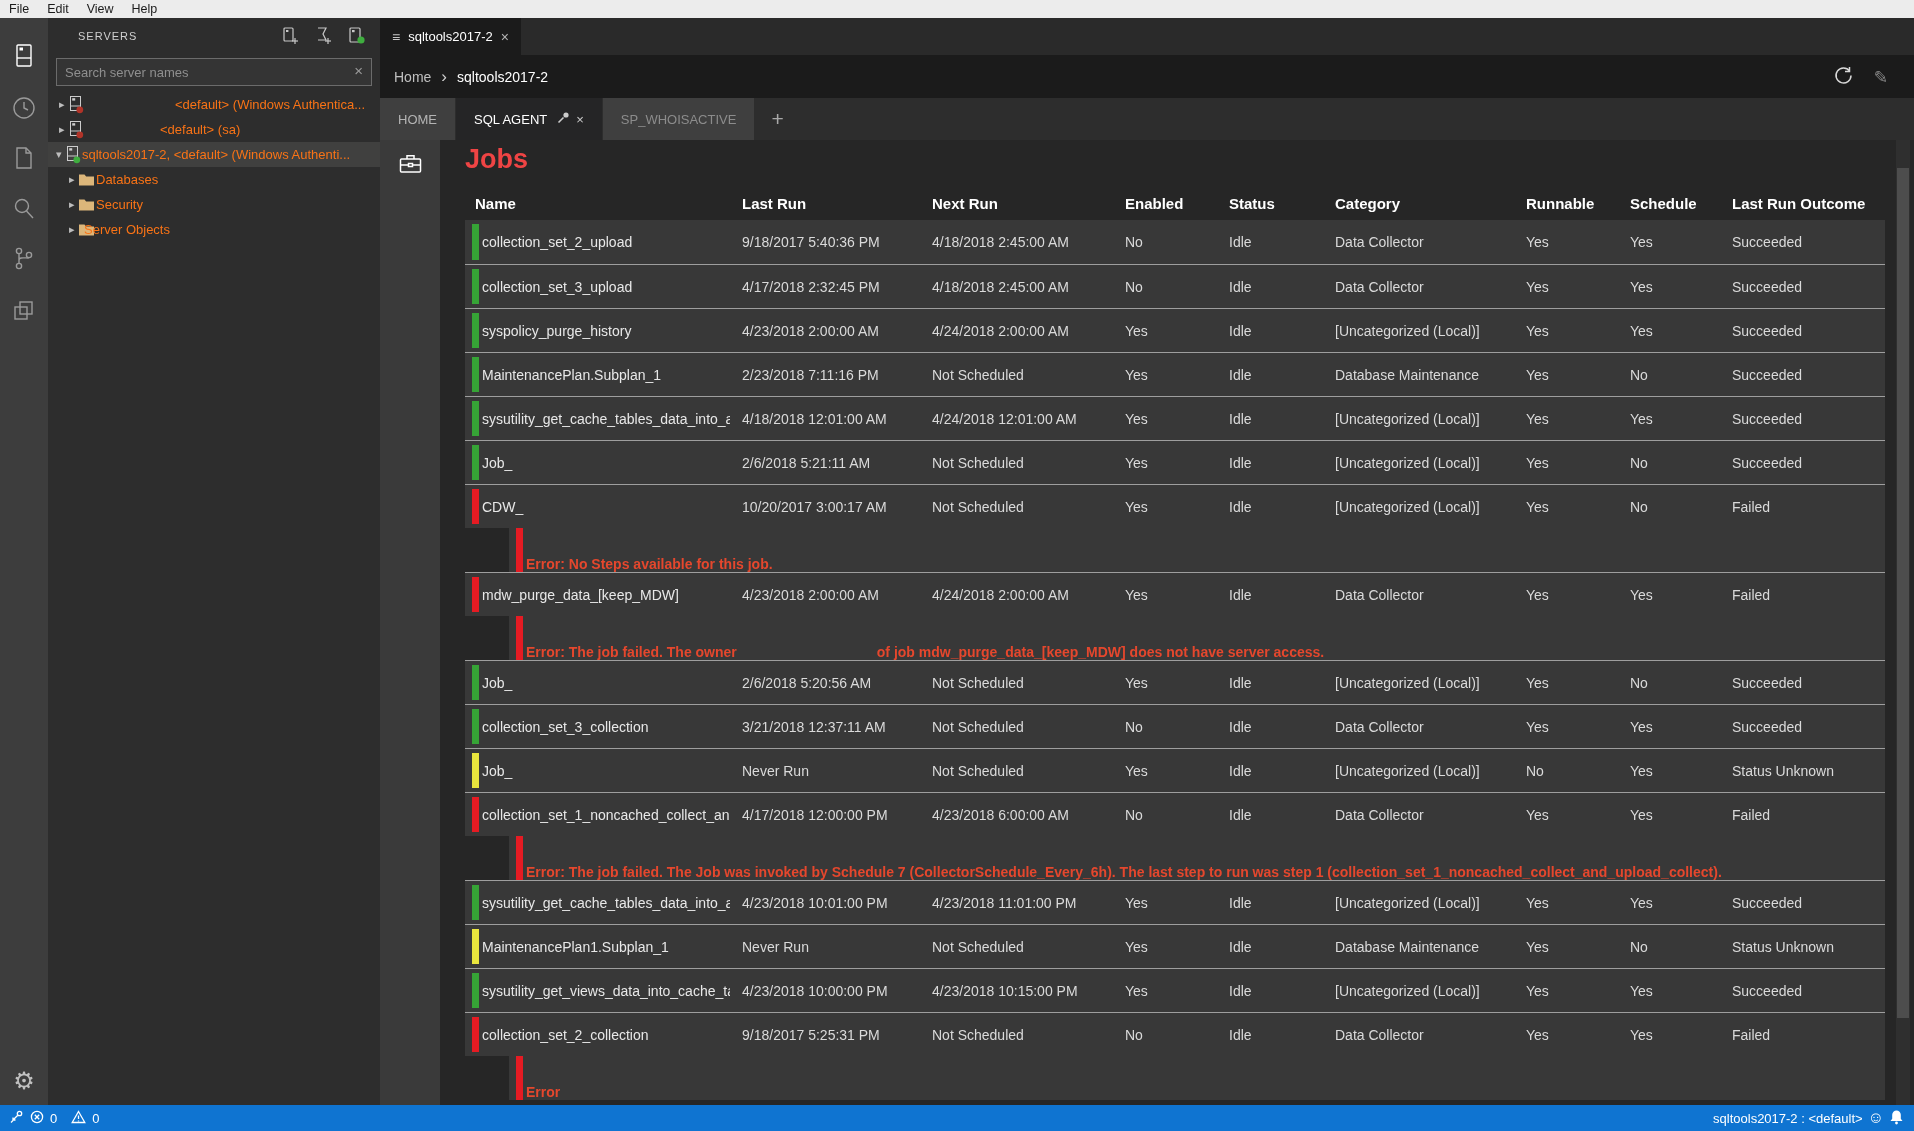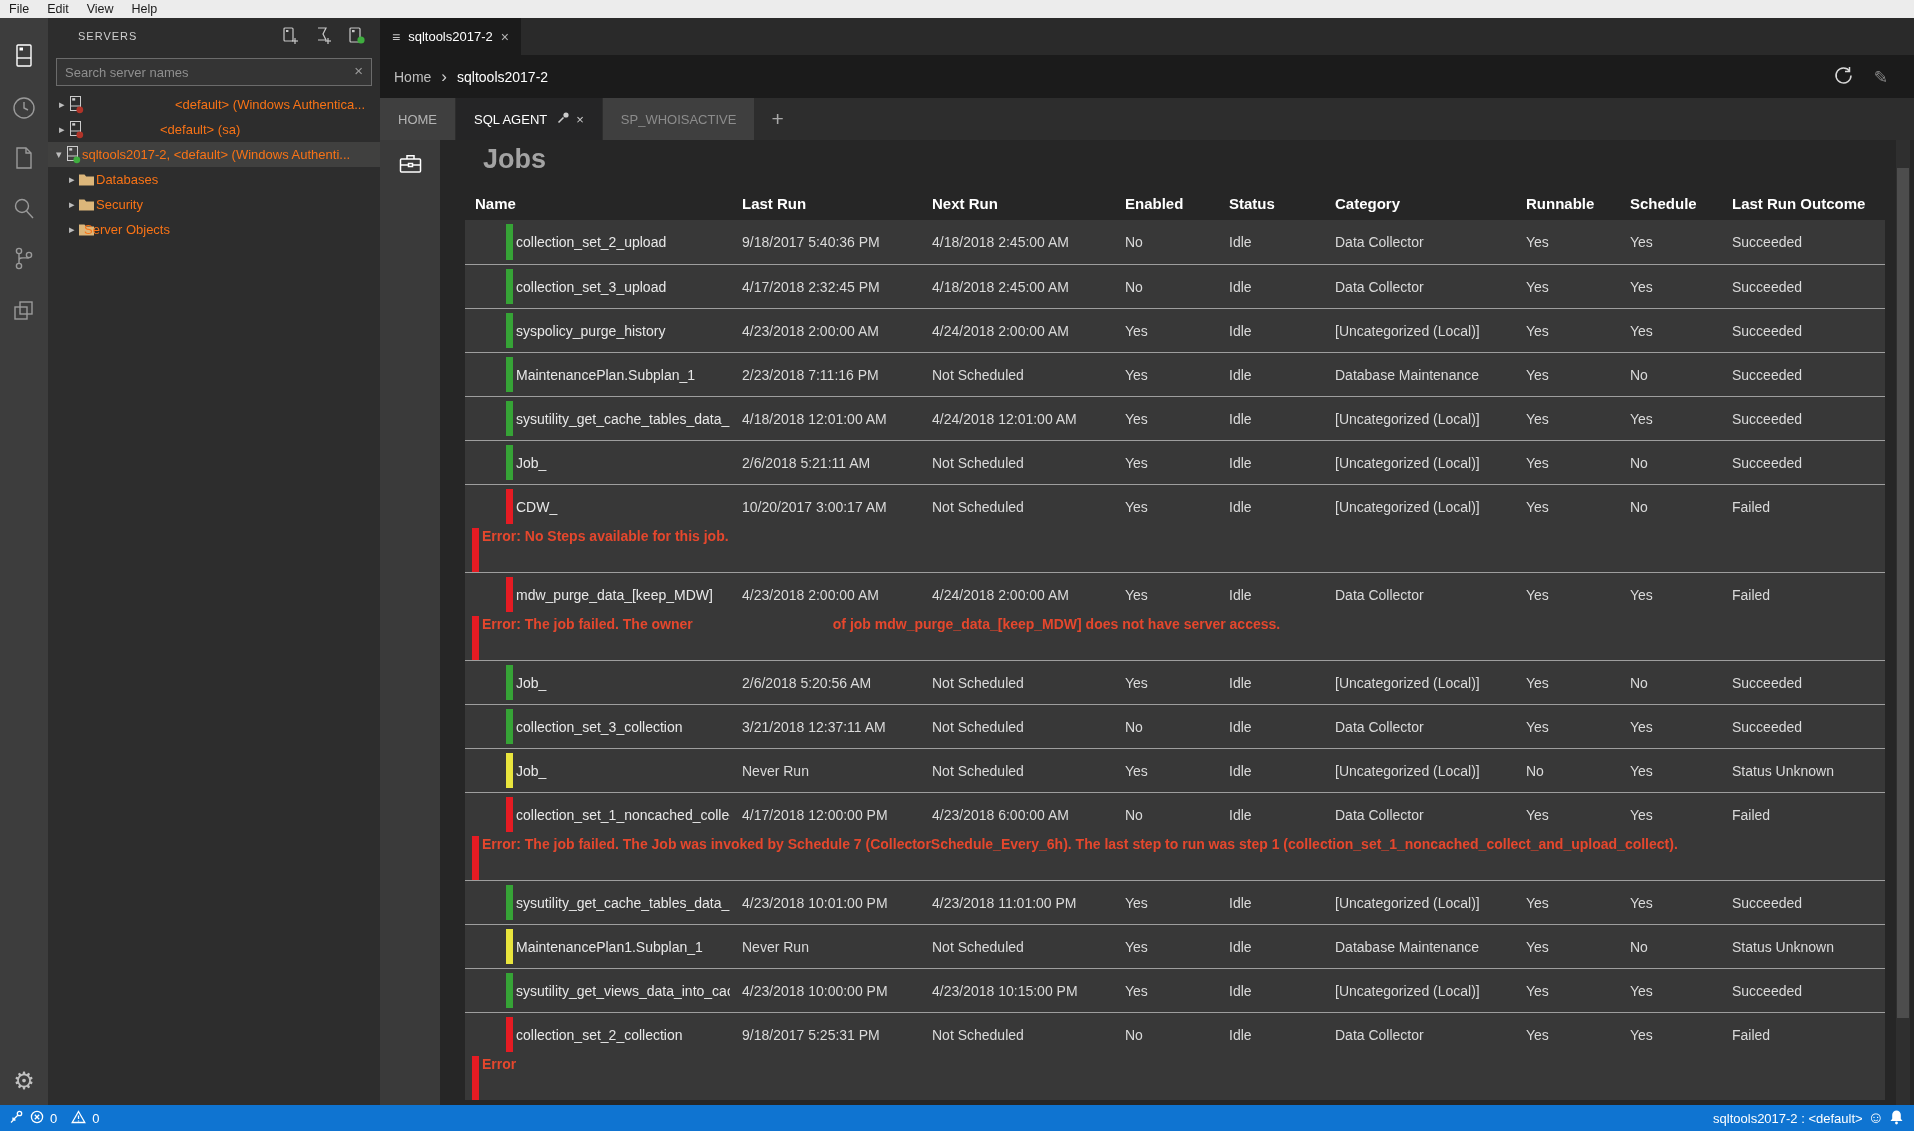--- a/index.html
+++ b/index.html
@@ -55,37 +55,37 @@
   .itab { height:42px; display:flex; align-items:center; padding:0 18px; font-size:13px; background:#3f3f3f; color:#b4b4b4; margin-right:1px; }
   .itab.active { background:#252526; color:#ffffff; }
   .itab .pin { margin-left:10px; }
   .itab .close { margin-left:6px; color:#cccccc; font-size:13px; }
   .itab.dim { color:#8c8c8c; }
   .newtab { height:42px; display:flex; align-items:center; padding:0 16px; color:#a8a8a8; font-size:21px; }
 
   .content { position:absolute; left:0; top:122px; width:1534px; height:965px; background:#262626; overflow:hidden; }
   .gutter { position:absolute; left:0; top:0; width:60px; height:965px; background:#3a3a3a; }
   .gutter .briefcase { position:absolute; left:19px; top:13px; }
-  .pagetitle { position:absolute; left:103px; top:4px; font-size:27px; font-weight:700; color:#a3a3a3; }
+  .pagetitle { position:absolute; left:85px; top:4px; font-size:27px; font-weight:700; color:#ef4444; }
 
   
   .jobs-table { position:absolute; left:85px; top:48px; width:1420px; }
   .trow { display:grid; grid-template-columns:265px 190px 193px 104px 106px 191px 104px 102px 165px; }
   .thead { height:32px; }
   .thead .th { font-size:15px; font-weight:700; color:#ffffff; line-height:32px; padding-left:12px; white-space:nowrap; overflow:hidden; }
   .thead .th.c0 { padding-left:10px; }
   .trow.job, .trow.error { background:#383838; height:44px; }
   .trow.sep { border-top:1px solid #9e9e9e; }
   .td { font-size:14px; color:#dadada; line-height:44px; white-space:nowrap; overflow:hidden; padding-left:12px; }
-  .td.c0 { position:relative; padding-left:17px; color:#e8e8e8;margin-left:34px; }
+  .td.c0 { position:relative; padding-left:17px; color:#e8e8e8; }
   .bar { position:absolute; left:7px; top:4px; bottom:4px; width:7px; }
   .bar.green { background:#36a336; }
   .bar.red { background:#e51b23; }
   .bar.yellow { background:#e9e53d; }
-  .trow.error { position:relative; display:flex; align-items:flex-start; padding-left:17px; }
+  .trow.error { position:relative; display:flex; align-items:flex-end; padding-left:17px;margin-left:44px; }
   .trow.error .bar { top:0; bottom:0; }
   .epart { font-size:14px; font-weight:700; color:#e5472d; white-space:nowrap; }
   .epart + .epart { margin-left:140px; }
 
   .vscroll { position:absolute; right:4px; top:0; width:14px; height:965px; background:#2f2f2f; }
   .vscroll .thumb { position:absolute; left:1px; width:12px; top:28px; height:850px; background:#4d4d4d; }
 
   
   .statusbar { position:absolute; left:0; top:1105px; width:1914px; height:26px; background:#0f74d1; color:#ffffff;
     display:flex; align-items:center; font-size:13px; }

